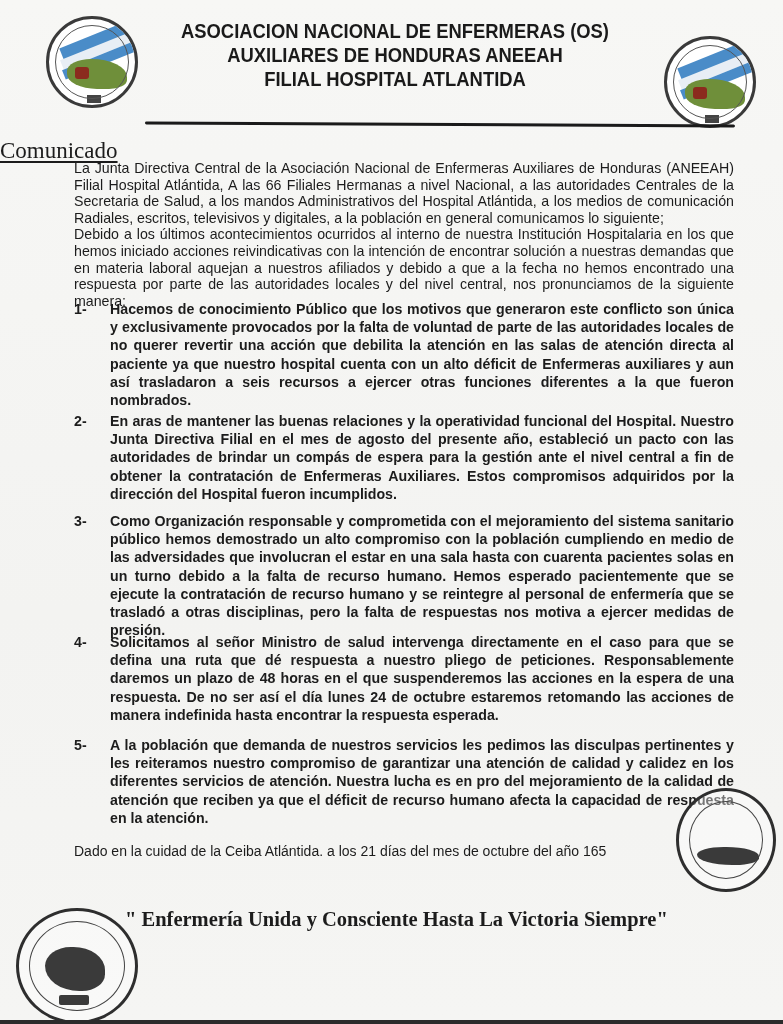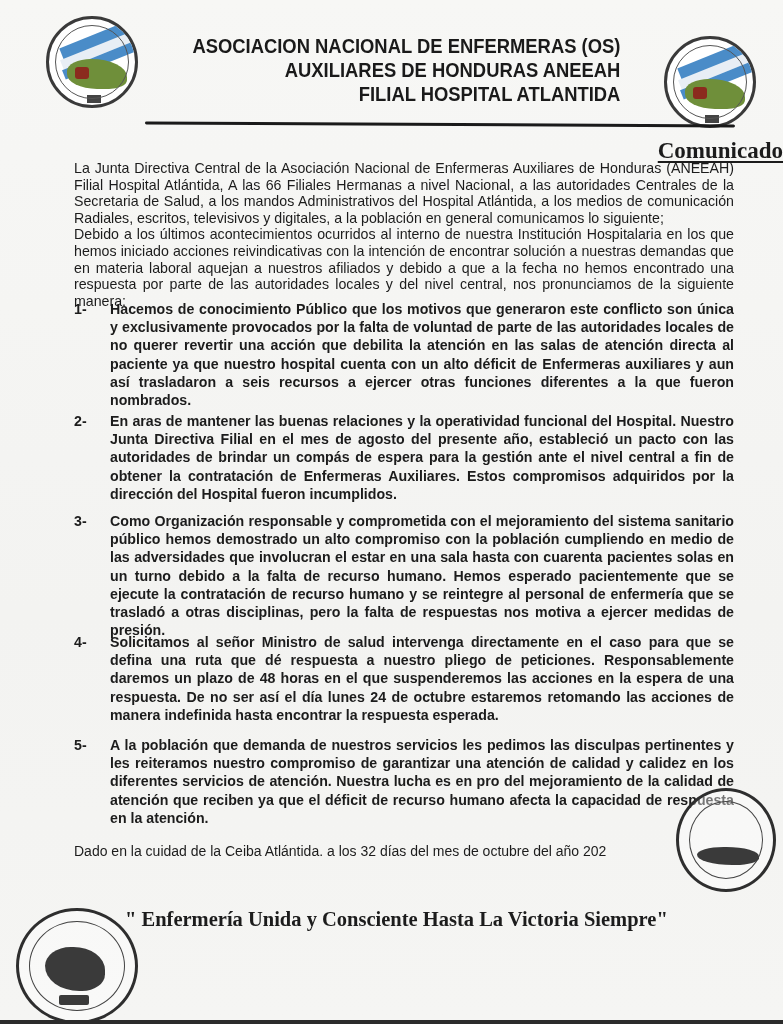--- a/index.html
+++ b/index.html
@@ -21,33 +21,33 @@
     border: 3px solid #3a3a3a; background: #fff; box-sizing: border-box; overflow: hidden;
   }
   .logo .ring { position: absolute; inset: 6px; border-radius: 50%; border: 1px solid #555; }
   .logo .flag-blue { position: absolute; left: 10px; top: 14px; width: 80px; height: 14px; background: #4a8cc8; transform: rotate(-22deg); }
   .logo .flag-white { position: absolute; left: 10px; top: 26px; width: 80px; height: 10px; background: #e8eef5; transform: rotate(-22deg); }
   .logo .flag-blue2 { position: absolute; left: 12px; top: 36px; width: 80px; height: 10px; background: #4a8cc8; transform: rotate(-22deg); }
   .logo .land { position: absolute; left: 18px; top: 40px; width: 60px; height: 30px; background: #6f8f3a; border-radius: 40% 60% 30% 50%; }
   .logo .red { position: absolute; left: 26px; top: 48px; width: 14px; height: 12px; background: #8b2b1e; border-radius: 3px; }
   .logo .base { position: absolute; left: 38px; top: 76px; width: 14px; height: 8px; background: #444; }
 
-  .header { position: absolute; left: 150px; top: 34px; width: 490px; text-align: right; }
+  .header { position: absolute; left: 150px; top: 19px; width: 490px; text-align: center; }
   .header div {
     font-family: "Liberation Sans", sans-serif; font-weight: bold;
     font-size: 20px; line-height: 24px; color: #1a1a1a; transform: scaleX(0.92);
   }
   .header-rule {
     position: absolute; left: 145px; top: 123px; width: 590px; height: 3px;
     background: #1a1a1a; transform: rotate(0.3deg); border-radius: 2px;
   }
 
   .title {
-    position: absolute; left: 0; width: 783px; top: 138px; text-align: right;
-    font-family: "Liberation Serif", serif; font-weight: bold; font-size: 23px;
+    position: absolute; left: 0; width: 783px; top: 138px; text-align: left;
+    font-family: "Liberation Serif", serif; font-weight: normal; font-size: 23px;
   }
   .title span { text-decoration: underline; text-underline-offset: 3px; }
 
   .body-text { position: absolute; left: 74px; width: 660px; font-size: 14.2px; line-height: 16.6px; }
   .intro { top: 160px; text-align: justify; }
   .intro p { margin: 0; }
 
   .items { position: absolute; left: 74px; top: 300px; width: 660px; }
   .item { position: absolute; left: 0; width: 660px; display: flex; font-weight: bold; font-size: 14.2px; line-height: 18.2px; }
   .item .num { width: 24px; flex: none; }
@@ -124,21 +124,21 @@
     <div class="item" style="top:333px;">
       <span class="num">4-</span>
       <span class="txt"><span>Solicitamos al señor Ministro de salud intervenga directamente en el caso para que se defina una ruta que dé respuesta a nuestro pliego de peticiones. Responsablemente daremos un plazo de 48 horas en el que suspenderemos las acciones en la espera de una respuesta. De no ser así el día </span><span class="u">lunes 24 de octubre</span><span> estaremos retomando las acciones de manera indefinida hasta encontrar la respuesta esperada.</span></span>
     </div>
     <div class="item" style="top:436px;">
       <span class="num">5-</span>
       <span class="txt">A la población que demanda de nuestros servicios les pedimos las disculpas pertinentes y les reiteramos nuestro compromiso de garantizar una atención de calidad y calidez en los diferentes servicios de atención. Nuestra lucha es en pro del mejoramiento de la calidad de atención que reciben ya que el déficit de recurso humano afecta la capacidad de respuesta en la atención.</span>
     </div>
   </div>
 
-  <div class="dado">Dado en la cuidad de la Ceiba Atlántida. a los 32 días del mes de octubre del año 202</div>
+  <div class="dado">Dado en la cuidad de la Ceiba Atlántida. a los 21 días del mes de octubre del año 165</div>
 
   <div class="stamp" style="left:676px; top:788px; width:100px; height:104px;">
     <div class="inner"></div>
     <div class="shape" style="left:18px; top:56px; width:62px; height:18px;"></div>
   </div>
 
   <div class="motto">" Enfermería Unida y Consciente Hasta La Victoria Siempre"</div>
 
   <div class="stamp" style="left:16px; top:908px; width:122px; height:116px;">
     <div class="inner"></div>

